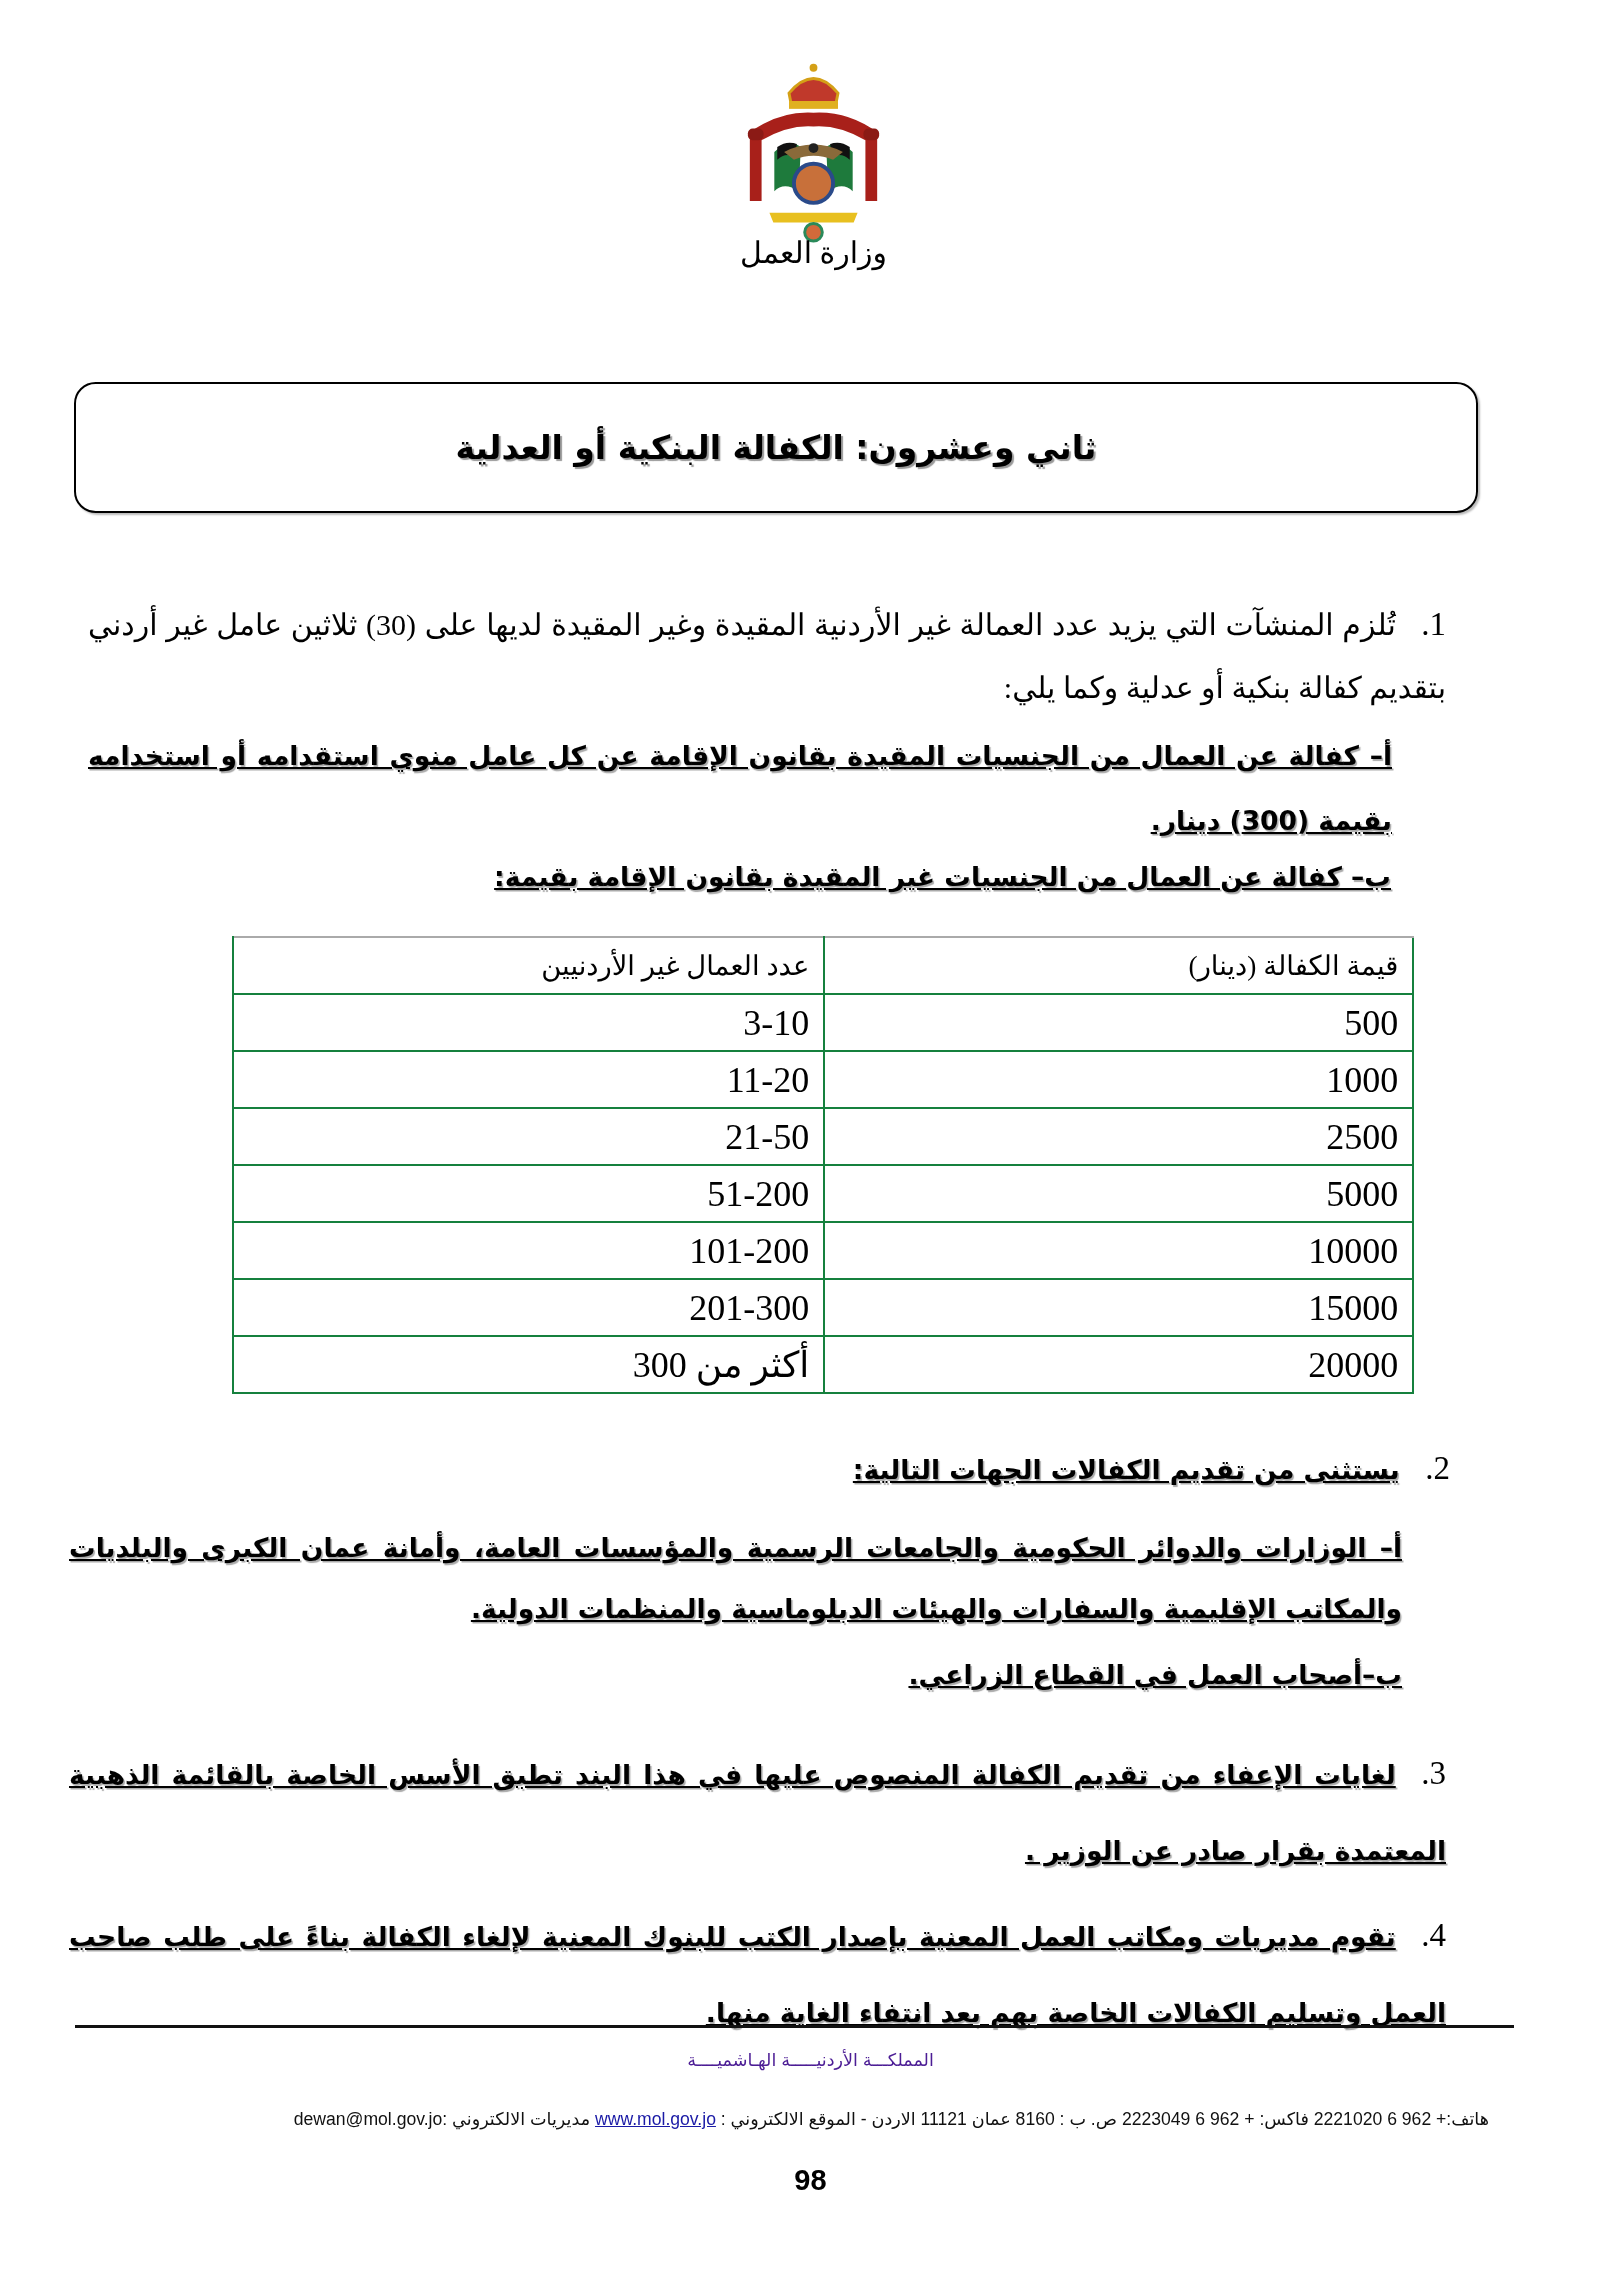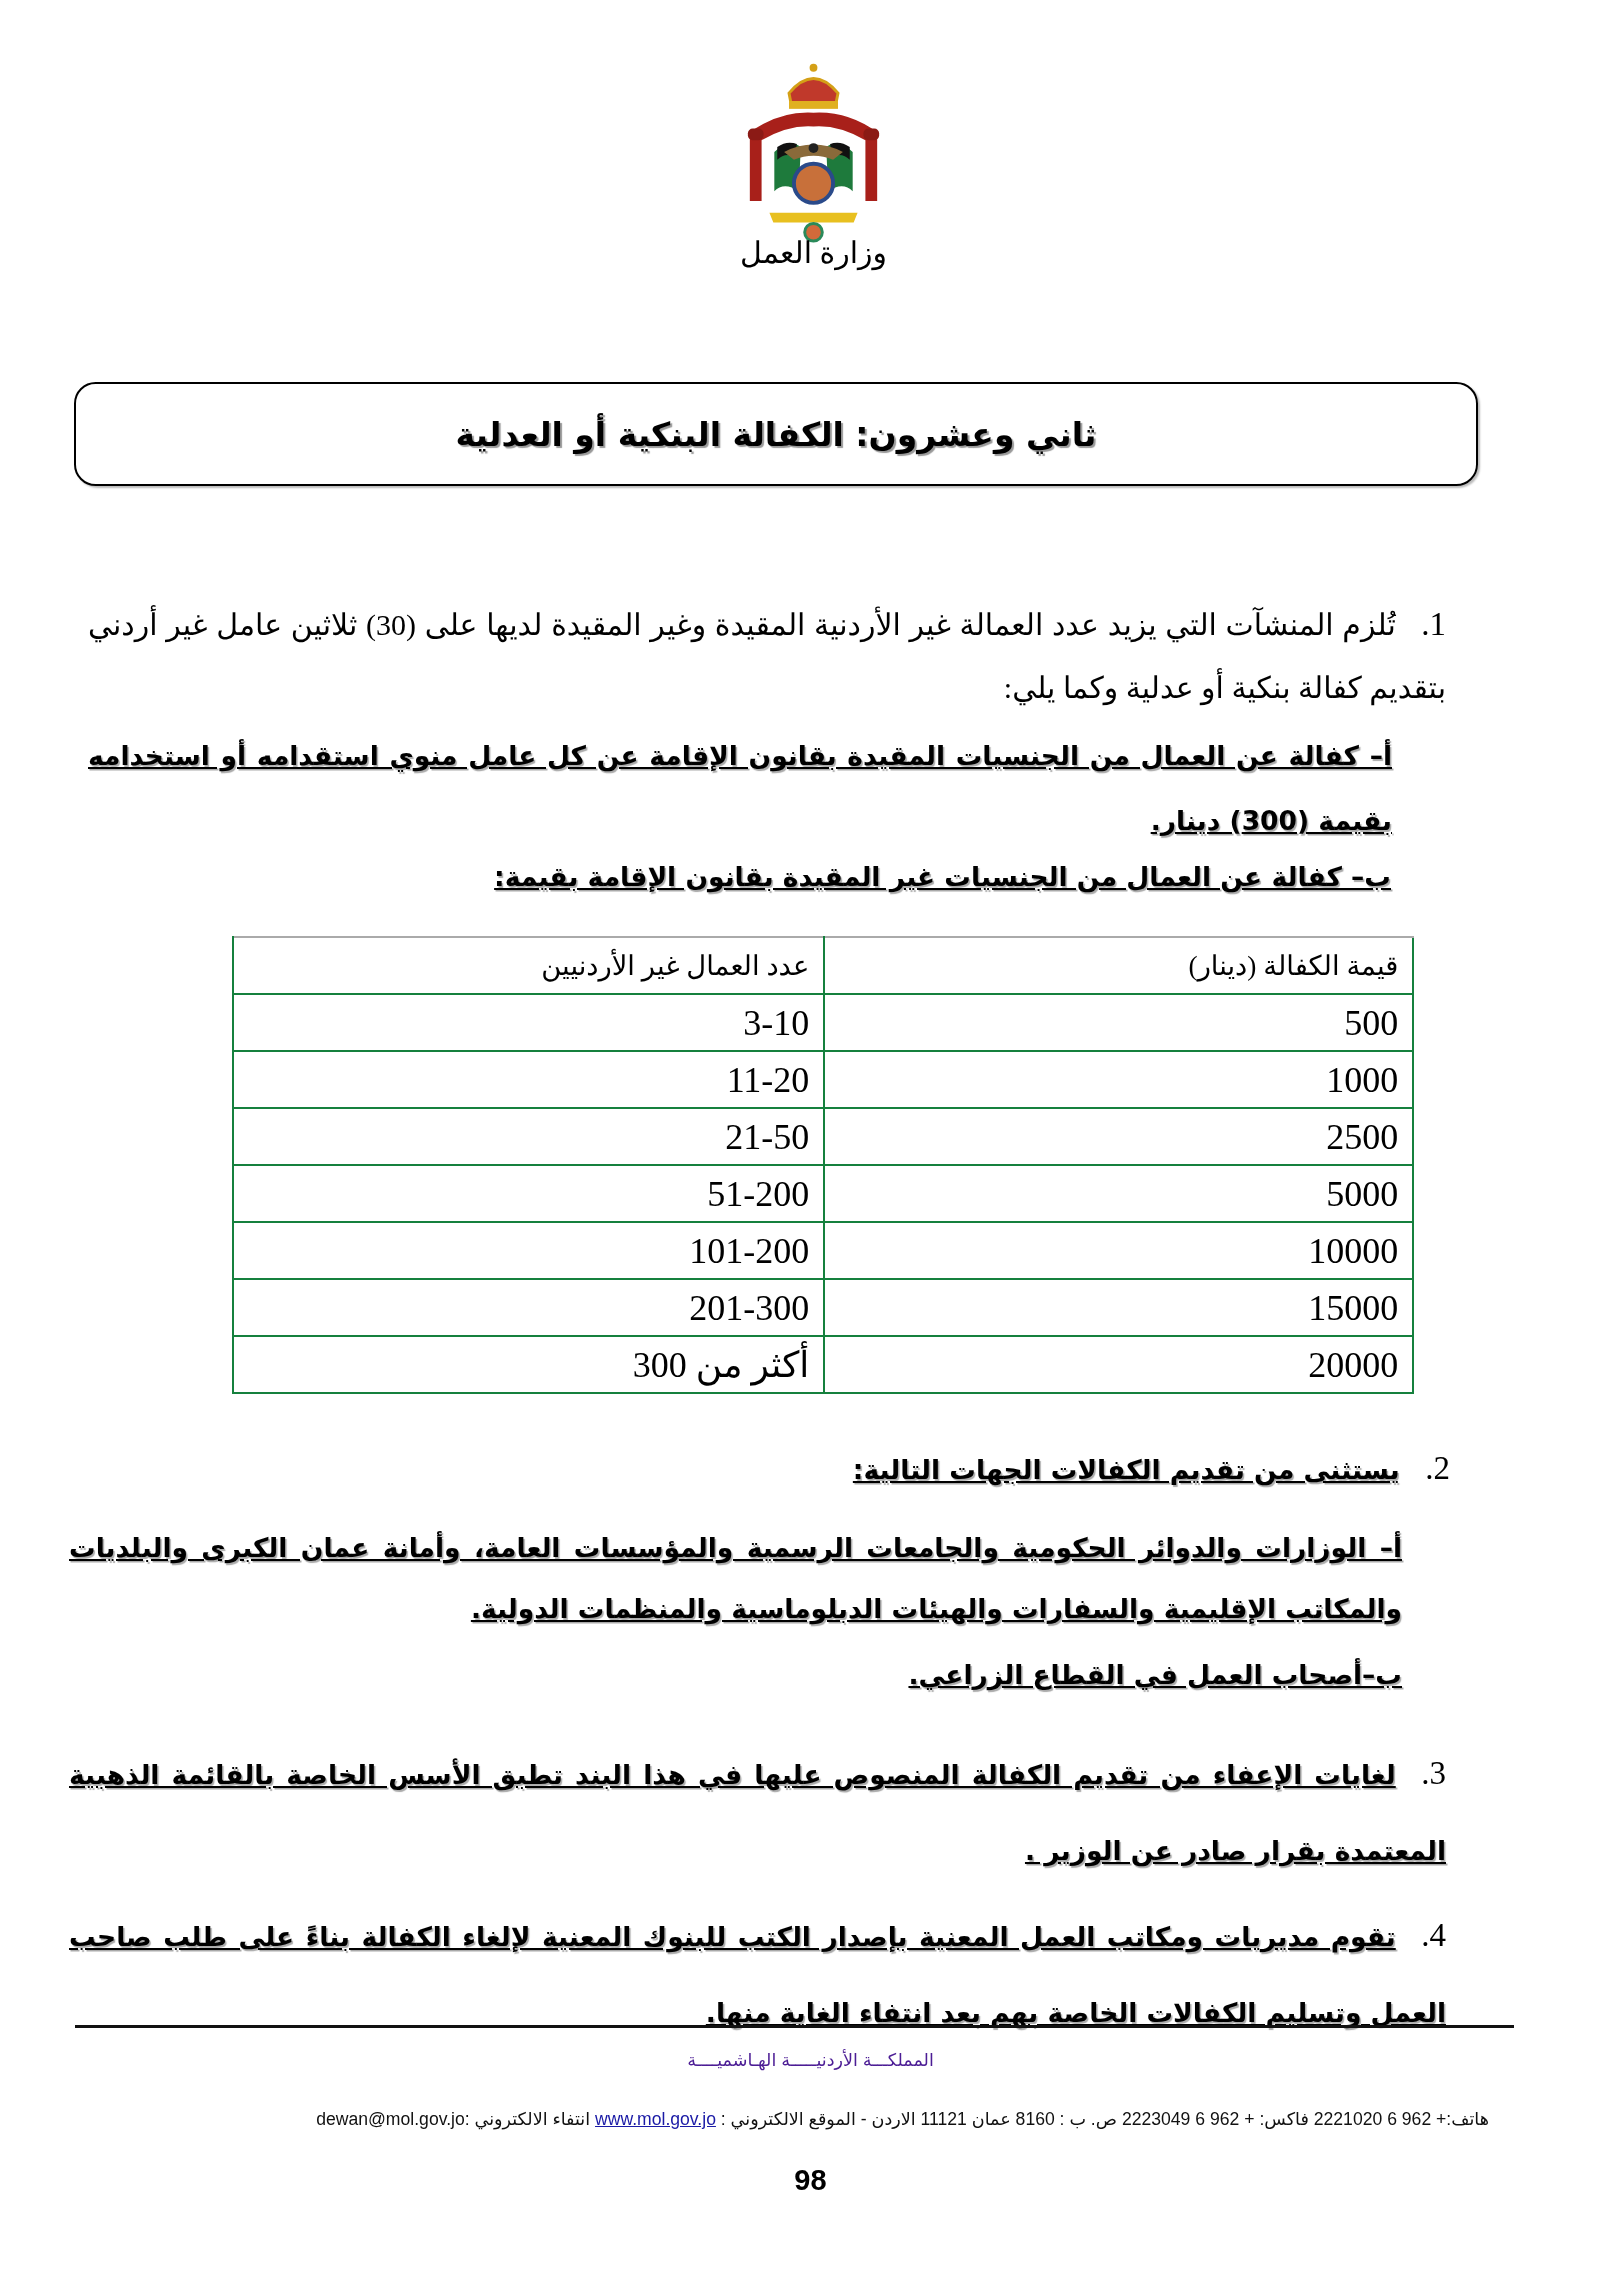--- a/index.html
+++ b/index.html
@@ -12,21 +12,21 @@
   
   #emblem { left: 730px; top: 54px; width: 167px; height: 191px; }
   #ministry-name {
     left: 637px; top: 233px; width: 353px; text-align: center;
     font-size: 30px; line-height: 39px; direction: rtl;
     font-family: "Liberation Serif", "DejaVu Serif", serif;
   }
 
   
   #title-box {
-    left: 74px; top: 382px; width: 1404px; height: 104px;
+    left: 74px; top: 382px; width: 1404px; height: 131px;
     border: 2.9px solid #000; border-radius: 21.6px; box-sizing: border-box;
     display: flex; align-items: center; justify-content: center;
     box-shadow: 2px 2px 2px #bbb;
   }
   #title-text {
     font-family: "DejaVu Sans", "Liberation Sans", sans-serif;
     font-weight: bold; font-size: 33px; direction: rtl;
     text-shadow: 2px 2px 1px #999;
   }
 
@@ -180,16 +180,16 @@
   <span class="num">3.</span><span>لغايات الإعفاء من تقديم الكفالة المنصوص عليها في هذا البند تطبق الأسس الخاصة بالقائمة الذهبية المعتمدة بقرار صادر عن الوزير .</span>
 </div>
 
 <div id="item4" class="abs para bold-sans">
   <span class="num">4.</span><span>تقوم مديريات ومكاتب العمل المعنية بإصدار الكتب للبنوك المعنية لإلغاء الكفالة بناءً على طلب صاحب العمل وتسليم الكفالات الخاصة بهم بعد انتفاء الغاية منها.</span>
 </div>
 
 <div id="footer-rule" class="abs"></div>
 <div id="footer-kingdom" class="abs">المملكـــة الأردنيـــــة الهـاشميــــة</div>
 <div id="footer-contact" class="abs">
-  <span>هاتف:+ 962 6 2221020   فاكس: + 962 6 2223049 ص. ب : 8160 عمان 11121 الاردن - الموقع الالكتروني : </span><a href="www.mol.gov.jo">www.mol.gov.jo</a><span> انتفاء الالكتروني :</span><span>dewan@mol.gov.jo</span>
+  <span>هاتف:+ 962 6 2221020   فاكس: + 962 6 2223049 ص. ب : 8160 عمان 11121 الاردن - الموقع الالكتروني : </span><a href="www.mol.gov.jo">www.mol.gov.jo</a><span> مديريات الالكتروني :</span><span>dewan@mol.gov.jo</span>
 </div>
 <div id="page-number" class="abs">98</div>
 
 
 </body></html>

